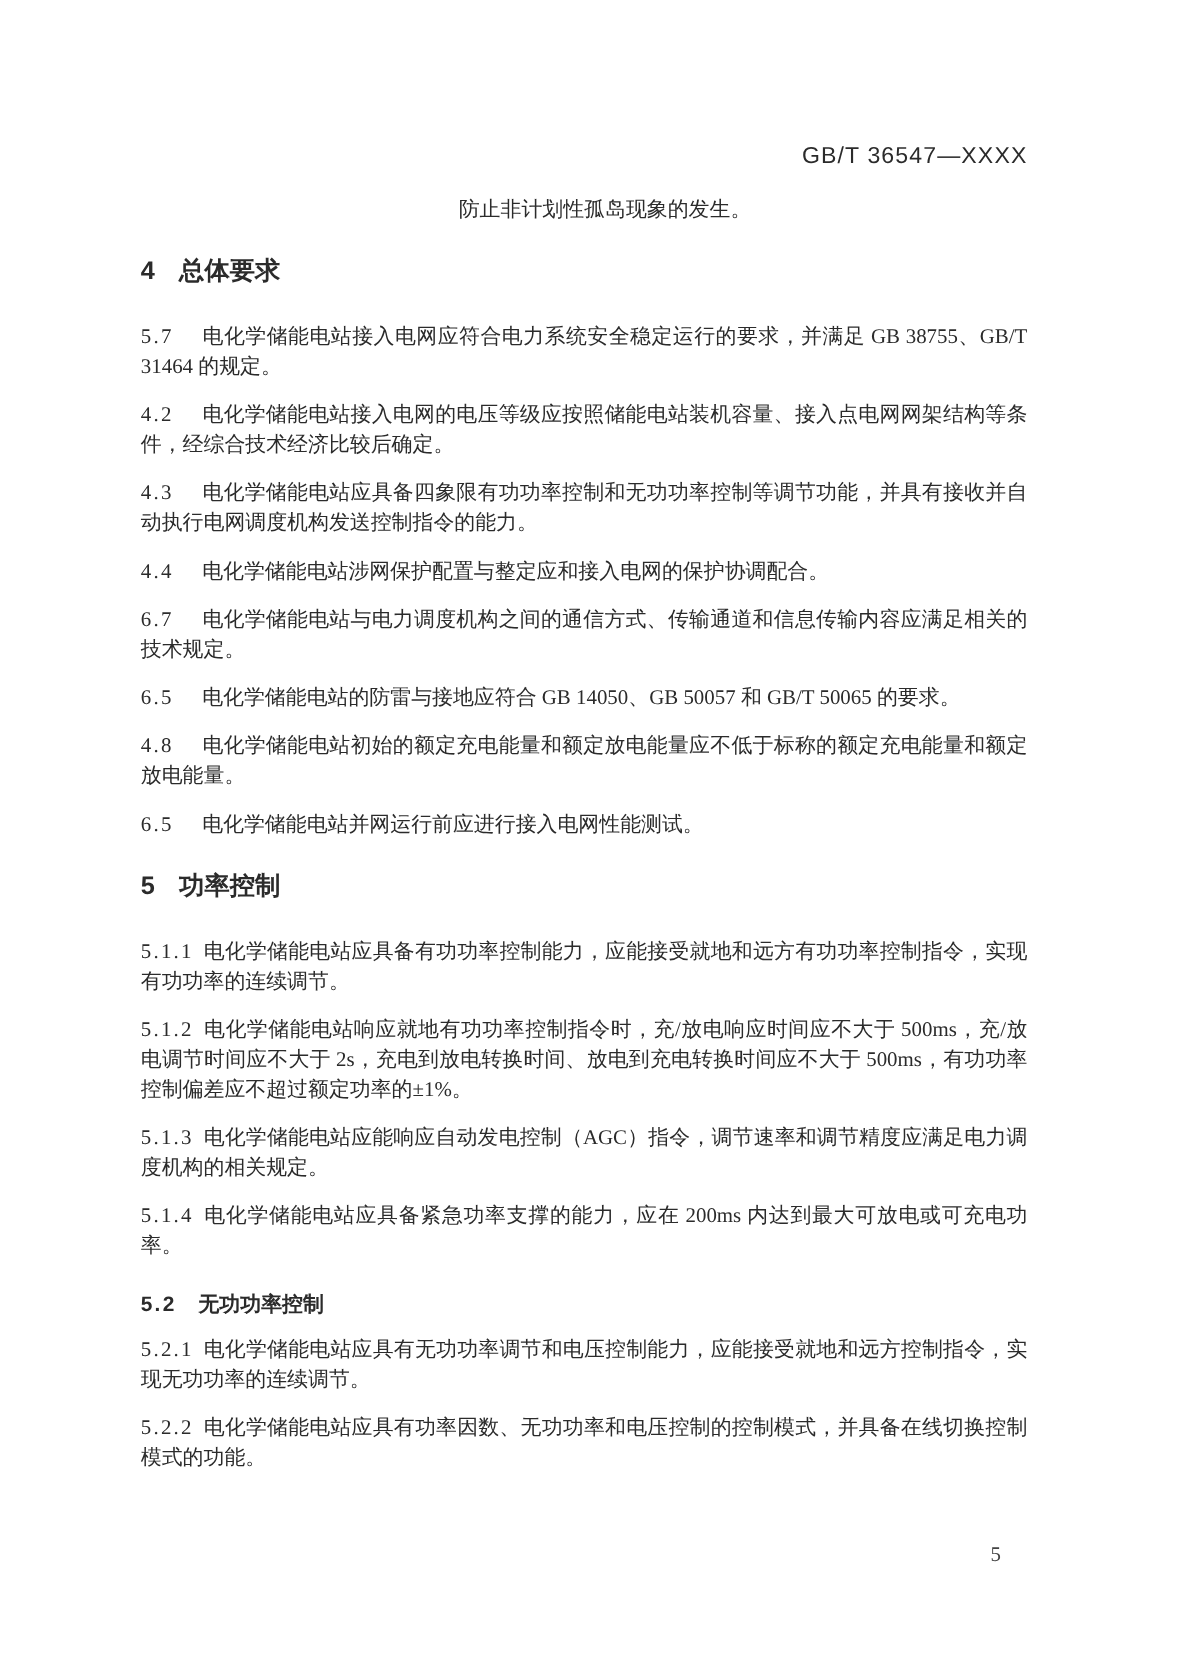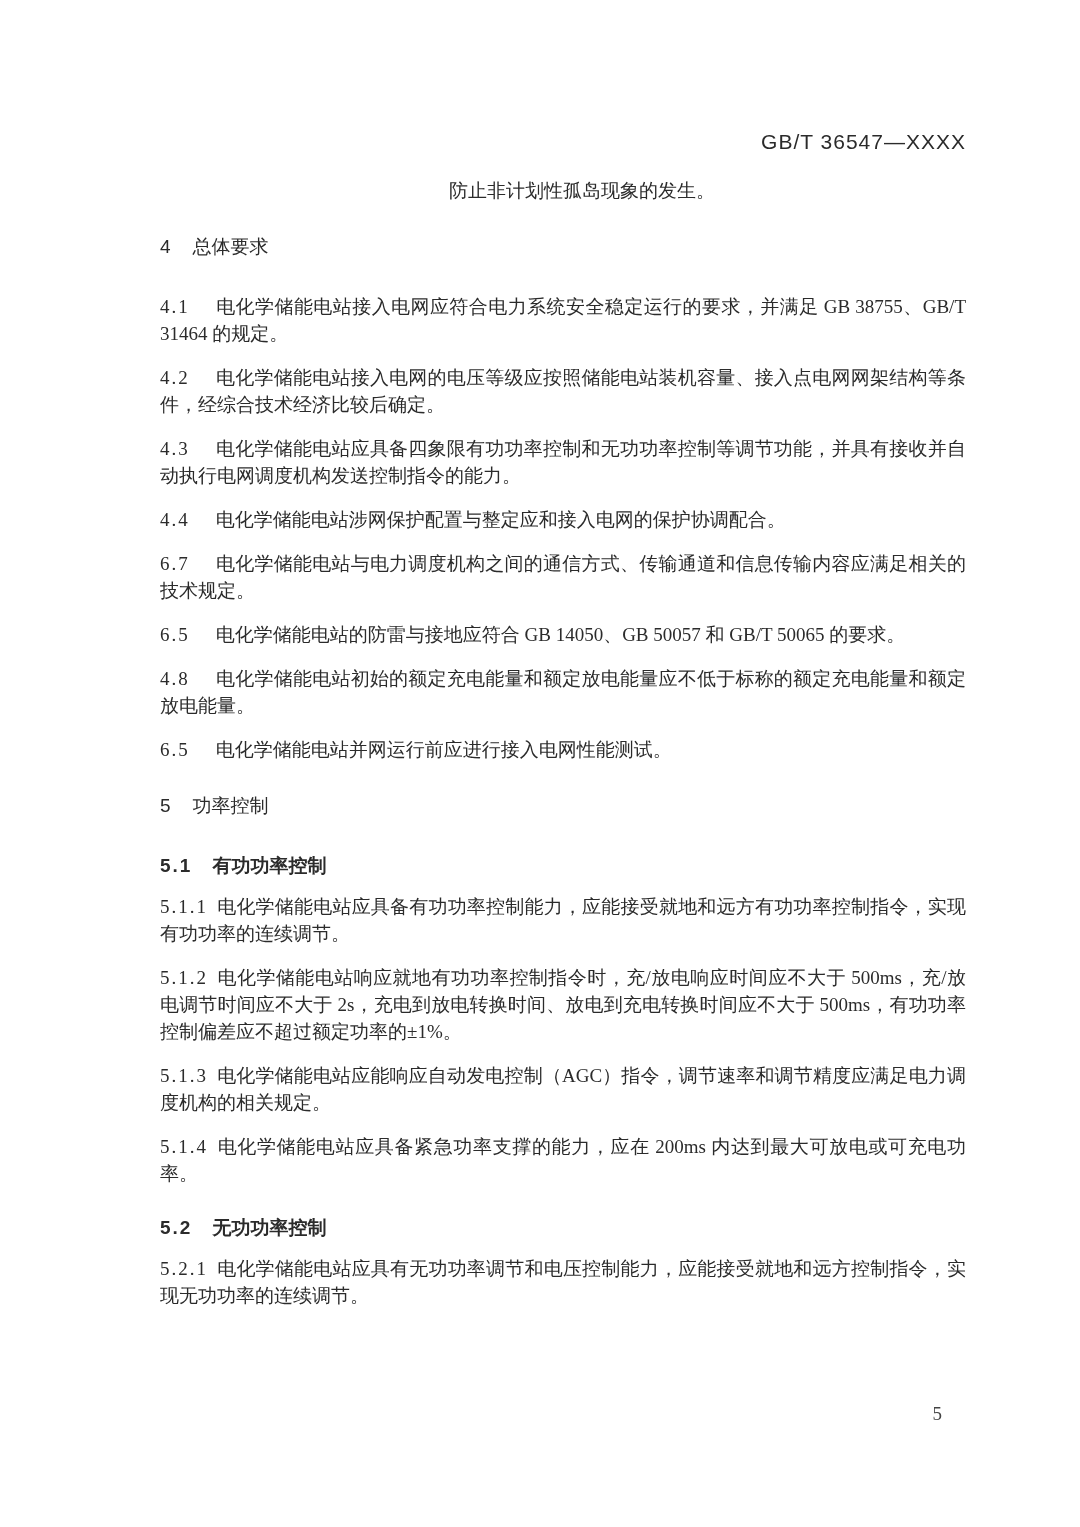--- a/index.html
+++ b/index.html
@@ -10,42 +10,41 @@
   .page {
     position: relative;
     width: 1028px;
     height: 1527px;
     background: #ffffff;
     box-sizing: border-box;
     padding: 130px 94px 15px 128px;
     overflow: hidden;
     font-family: "Liberation Serif", "DejaVu Serif", serif;
     color: #2b2b2b;
-    margin-left: 32px;
   }
   .doc-header {
     text-align: right;
     font-family: "Liberation Sans", "DejaVu Sans", sans-serif;
     font-size: 21px;
     line-height: 24px;
     letter-spacing: 1px;
     color: #2b2b2b;
     margin: 0 0 23px 0;
   }
   p.intro {
     font-size: 19px;
     line-height: 27px;
     text-indent: 2em;
     margin: 0;
     text-align: center;
   }
   .h-main {
     font-family: "Liberation Sans", "DejaVu Sans", sans-serif;
-    font-weight: normal;
-    font-size: 19px;
+    font-weight: bold;
+    font-size: 23px;
     line-height: 27px;
     margin: 29px 0 33px 0;
   }
   .h-sub {
     font-family: "Liberation Sans", "DejaVu Sans", sans-serif;
     font-weight: bold;
     font-size: 19px;
     line-height: 27px;
     margin: 27px 0 14px 0;
   }
@@ -78,21 +77,21 @@
     <span>GB/T 36547—XXXX</span>
   </div>
 
   <p class="intro">防止非计划性孤岛现象的发生。</p>
 
   <h2 class="h-main">
     <span class="hnum">4</span><span>总体要求</span>
   </h2>
 
   <p class="clause">
-    <span class="cnum g4">4.1</span><span class="ctext">电化学储能电站接入电网应符合电力系统安全稳定运行的要求，并满足 GB 38755、GB/T 31464 的规定。</span>
+    <span class="cnum g4">5.7</span><span class="ctext">电化学储能电站接入电网应符合电力系统安全稳定运行的要求，并满足 GB 38755、GB/T 31464 的规定。</span>
   </p>
   <p class="clause">
     <span class="cnum g4">4.2</span><span class="ctext">电化学储能电站接入电网的电压等级应按照储能电站装机容量、接入点电网网架结构等条件，经综合技术经济比较后确定。</span>
   </p>
   <p class="clause">
     <span class="cnum g4">4.3</span><span class="ctext">电化学储能电站应具备四象限有功功率控制和无功功率控制等调节功能，并具有接收并自动执行电网调度机构发送控制指令的能力。</span>
   </p>
   <p class="clause">
     <span class="cnum g4">4.4</span><span class="ctext">电化学储能电站涉网保护配置与整定应和接入电网的保护协调配合。</span>
   </p>
@@ -106,23 +105,20 @@
     <span class="cnum g4">4.8</span><span class="ctext">电化学储能电站初始的额定充电能量和额定放电能量应不低于标称的额定充电能量和额定放电能量。</span>
   </p>
   <p class="clause">
     <span class="cnum g4">6.5</span><span class="ctext">电化学储能电站并网运行前应进行接入电网性能测试。</span>
   </p>
 
   <h2 class="h-main">
     <span class="hnum">5</span><span>功率控制</span>
   </h2>
 
-  <h3 class="h-sub">
-    <span class="hnum">5.1</span><span>有功功率控制</span>
-  </h3>
 
   <p class="clause">
     <span class="cnum g5">5.1.1</span><span class="ctext">电化学储能电站应具备有功功率控制能力，应能接受就地和远方有功功率控制指令，实现有功功率的连续调节。</span>
   </p>
   <p class="clause">
     <span class="cnum g5">5.1.2</span><span class="ctext">电化学储能电站响应就地有功功率控制指令时，充/放电响应时间应不大于 500ms，充/放电调节时间应不大于 2s，充电到放电转换时间、放电到充电转换时间应不大于 500ms，有功功率控制偏差应不超过额定功率的±1%。</span>
   </p>
   <p class="clause">
     <span class="cnum g5">5.1.3</span><span class="ctext">电化学储能电站应能响应自动发电控制（AGC）指令，调节速率和调节精度应满足电力调度机构的相关规定。</span>
   </p>
@@ -130,16 +126,19 @@
     <span class="cnum g5">5.1.4</span><span class="ctext">电化学储能电站应具备紧急功率支撑的能力，应在 200ms 内达到最大可放电或可充电功率。</span>
   </p>
 
   <h3 class="h-sub">
     <span class="hnum">5.2</span><span>无功功率控制</span>
   </h3>
 
   <p class="clause">
     <span class="cnum g5">5.2.1</span><span class="ctext">电化学储能电站应具有无功功率调节和电压控制能力，应能接受就地和远方控制指令，实现无功功率的连续调节。</span>
   </p>
+  <p class="clause">
+    <span class="cnum g5">5.2.2</span><span class="ctext">电化学储能电站应具有功率因数、无功功率和电压控制的控制模式，并具备在线切换控制模式的功能。</span>
+  </p>
 
   <div class="page-number">5</div>
 
 </div>
 
 </body></html>

